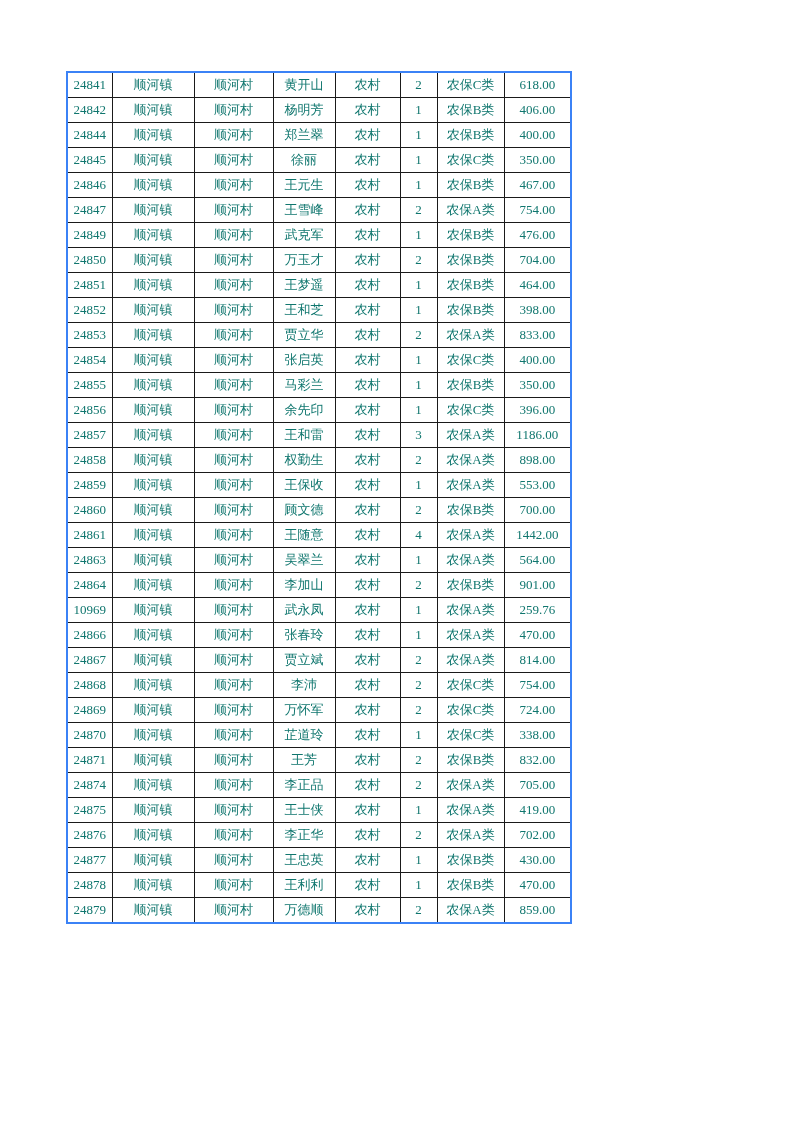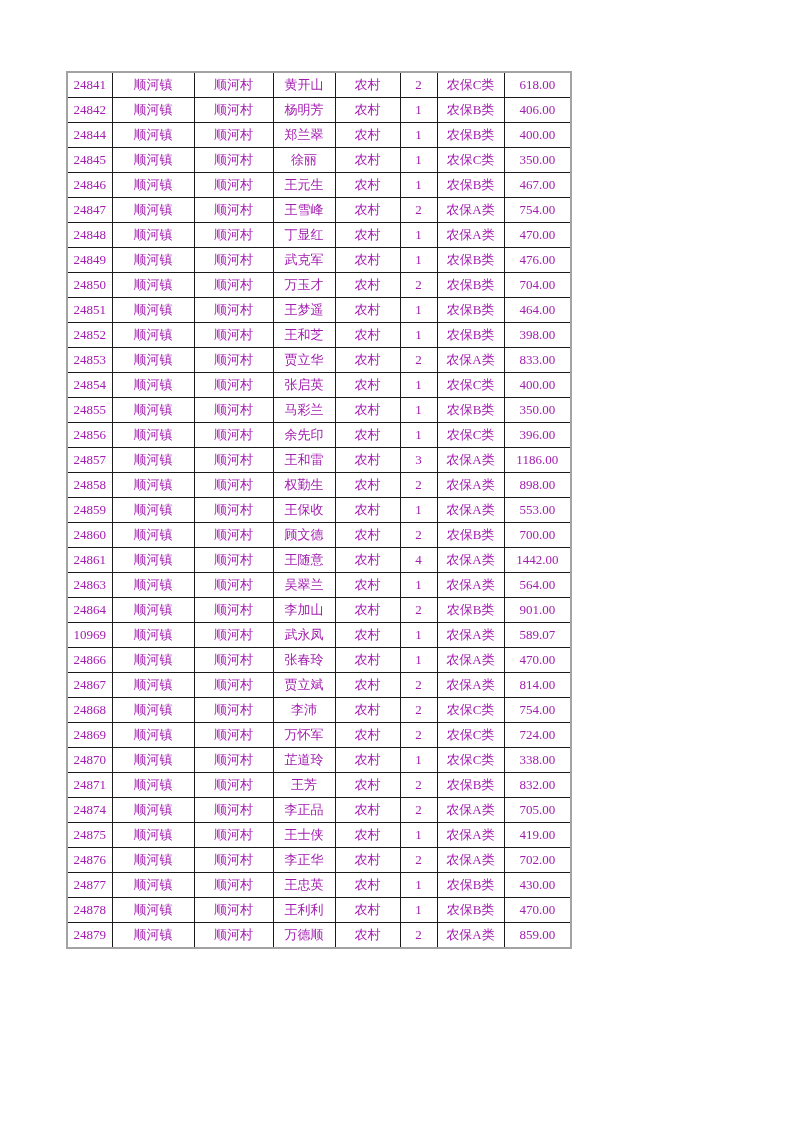--- a/index.html
+++ b/index.html
@@ -20,25 +20,25 @@
     top: 0;
     width: 793px;
     height: 1122px;
     background: #ffffff;
   }
   table.records {
     position: absolute;
     left: 66px;
     top: 71px;
     border-collapse: collapse;
-    border: 2px solid #a3a3a3;
+    border: 2px solid #3b82f6;
     table-layout: fixed;
     width: 504px;
     font-size: 13px;
-    color: #a21caf;
+    color: #0f766e;
   }
   table.records td {
     border: 1px solid #1a1a1a;
     height: 24px;
     padding: 0 2px;
     text-align: center;
     vertical-align: middle;
     overflow: hidden;
     white-space: nowrap;
     line-height: 24px;
@@ -122,30 +122,20 @@
           <td>24847</td>
           <td>顺河镇</td>
           <td>顺河村</td>
           <td>王雪峰</td>
           <td>农村</td>
           <td>2</td>
           <td>农保A类</td>
           <td>754.00</td>
         </tr>
         <tr>
-          <td>24848</td>
-          <td>顺河镇</td>
-          <td>顺河村</td>
-          <td>丁显红</td>
-          <td>农村</td>
-          <td>1</td>
-          <td>农保A类</td>
-          <td>470.00</td>
-        </tr>
-        <tr>
           <td>24849</td>
           <td>顺河镇</td>
           <td>顺河村</td>
           <td>武克军</td>
           <td>农村</td>
           <td>1</td>
           <td>农保B类</td>
           <td>476.00</td>
         </tr>
         <tr>
@@ -289,21 +279,21 @@
           <td>901.00</td>
         </tr>
         <tr>
           <td>10969</td>
           <td>顺河镇</td>
           <td>顺河村</td>
           <td>武永凤</td>
           <td>农村</td>
           <td>1</td>
           <td>农保A类</td>
-          <td>589.07</td>
+          <td>259.76</td>
         </tr>
         <tr>
           <td>24866</td>
           <td>顺河镇</td>
           <td>顺河村</td>
           <td>张春玲</td>
           <td>农村</td>
           <td>1</td>
           <td>农保A类</td>
           <td>470.00</td>

